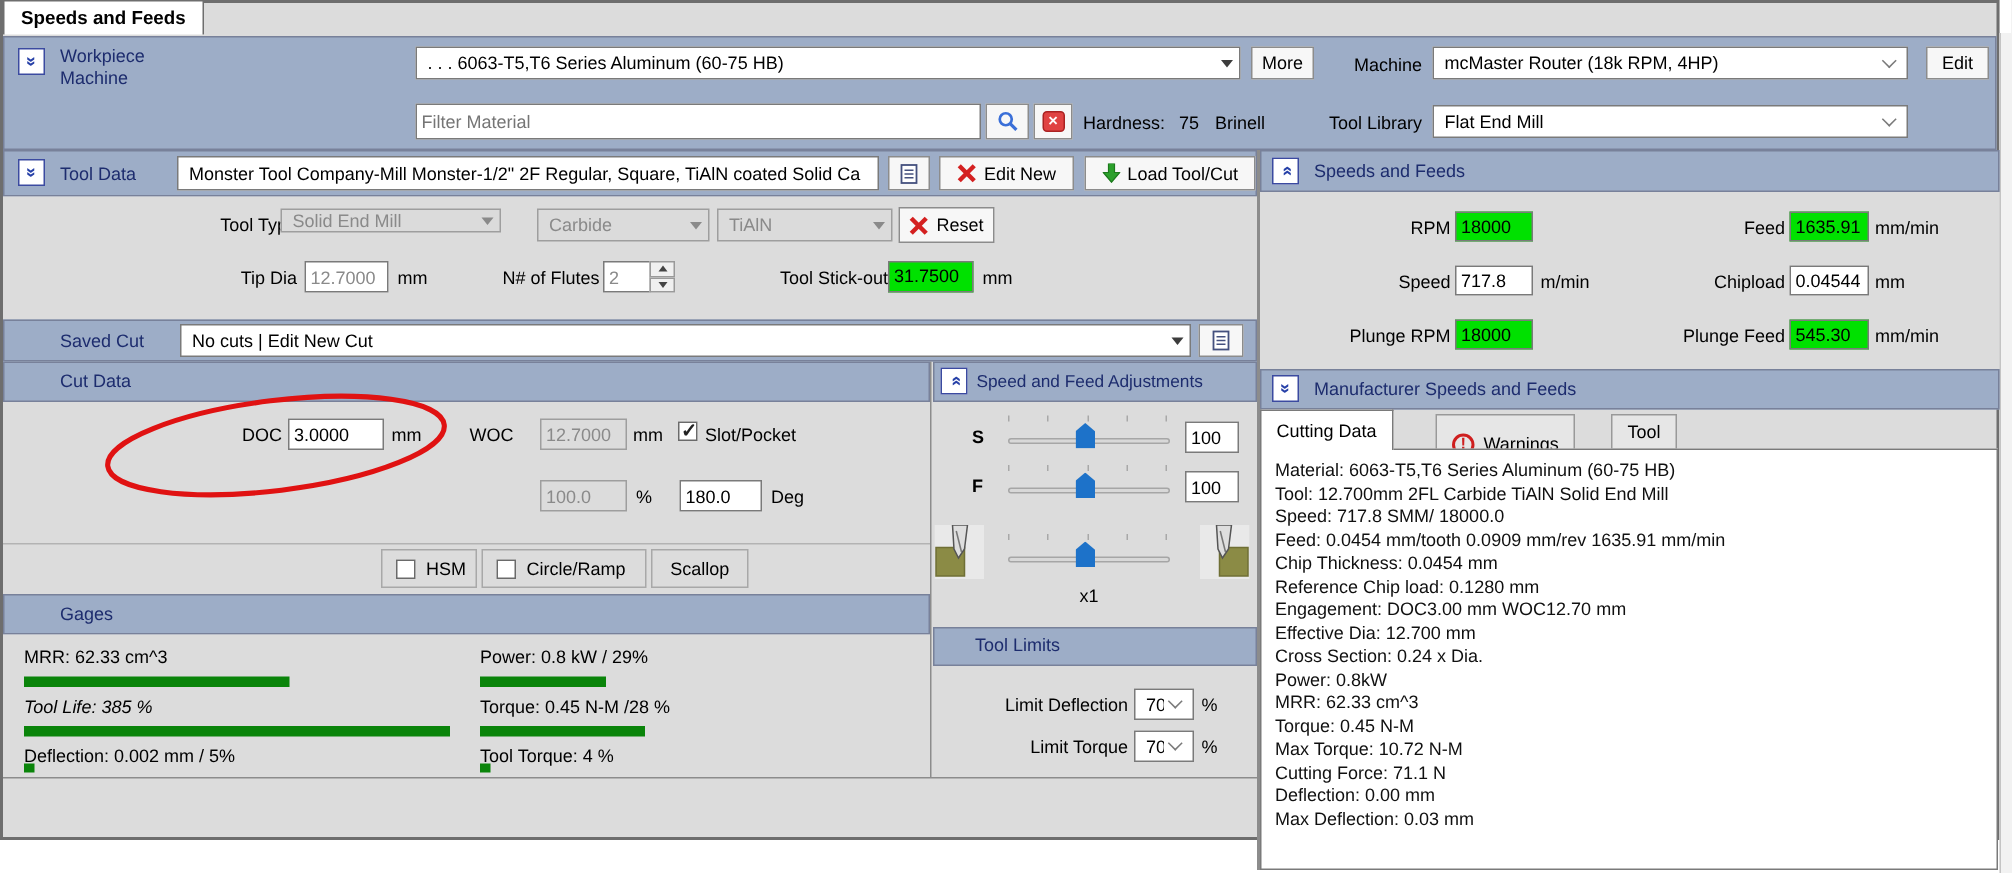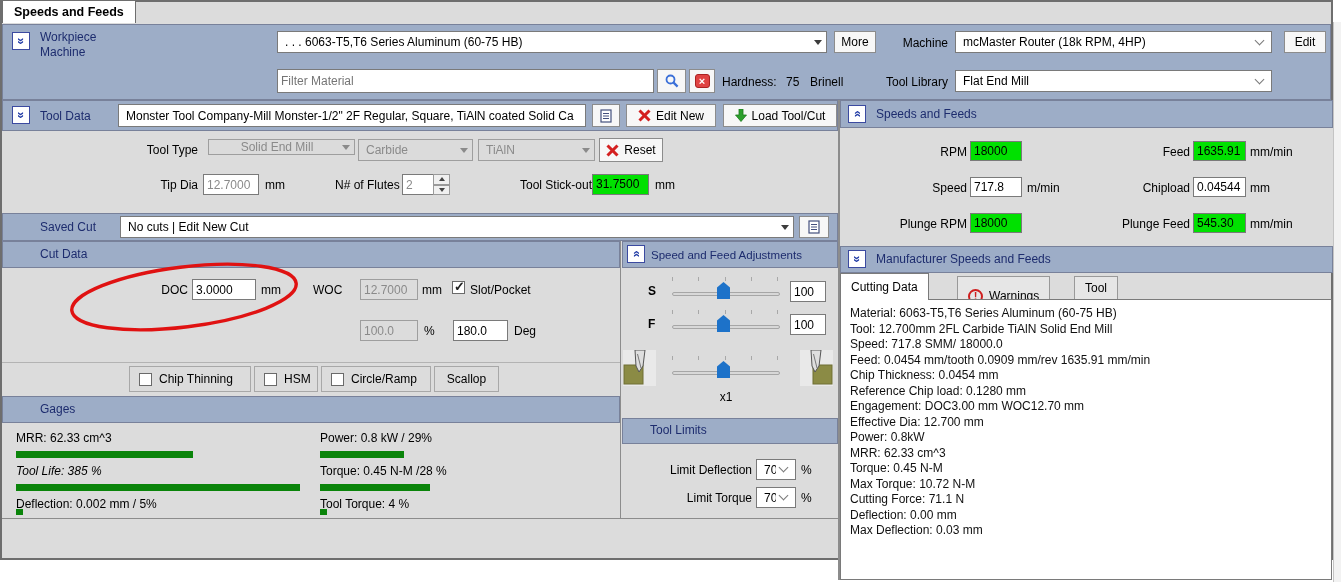--- a/index.html
+++ b/index.html
@@ -157,21 +157,21 @@
   </div>
   <div class="btn" style="left:723px;top:104px;width:114px;height:23px;">
     <svg width="12" height="13" viewBox="0 0 12 13">
         <polygon points="4,0 8,0 8,6 11.5,6 6,12.5 0.5,6 4,6" fill="#2ca02c" stroke="#1d7a1d" stroke-width="0.8"></polygon>
       </svg>
     <span>Load Tool/Cut</span>
   </div>
 
   <div class="gray-panel" style="left:2px;top:131px;width:836px;height:82px;"></div>
   <div class="lbl r" style="left:120px;top:143px;width:78px;">Tool Type</div>
-  <div class="combo dis" style="left:208px;top:139px;width:147px;height:16px;text-align:center;">
+  <div class="combo dis" style="left:187px;top:139px;width:147px;height:16px;">
     <span class="txt">Solid End Mill</span>
     <span class="tri"></span>
   </div>
   <div class="combo dis" style="left:358px;top:139px;width:115px;height:22px;">
     <span class="txt">Carbide</span>
     <span class="tri"></span>
   </div>
   <div class="combo dis" style="left:478px;top:139px;width:117px;height:22px;">
     <span class="txt">TiAlN</span>
     <span class="tri"></span>
@@ -231,24 +231,20 @@
   <input class="field dis" style="left: 360px; top: 320px; width: 58px; height: 21px;" value="100.0">
   <div class="lbl" style="left:424px;top:324px;">%</div>
   <input class="field" style="left: 453px; top: 320px; width: 55px; height: 21px;" value="180.0">
   <div class="lbl" style="left:514px;top:324px;">Deg</div>
 
   <svg class="annot" style="left:62px;top:252px;" width="245" height="88" viewBox="0 0 245 88">
     <ellipse cx="122" cy="45" rx="113" ry="30" transform="rotate(-7 122 45)" fill="none" stroke="#e01212" stroke-width="3.4" stroke-linecap="round"></ellipse>
   </svg>
 
   <div class="gray-panel" style="left:2px;top:362px;width:618px;height:34px;border-top:1px solid #b3b3b3;"></div>
-  <div class="optbox" style="left:129px;top:366px;width:122px;height:26px;">
-    <span class="cb"></span>
-    <span>Chip Thinning</span>
-  </div>
   <div class="optbox" style="left:254px;top:366px;width:64px;height:26px;">
     <span class="cb"></span>
     <span>HSM</span>
   </div>
   <div class="optbox" style="left:321px;top:366px;width:110px;height:26px;">
     <span class="cb"></span>
     <span>Circle/Ramp</span>
   </div>
   <div class="optbox" style="left:434px;top:366px;width:65px;height:26px;justify-content:center;">
     <span>Scallop</span>
@@ -404,20 +400,21 @@
 
   <div class="mfg-box" style="left:840px;top:299px;width:492px;height:281px;">
     <div>Material: 6063-T5,T6 Series Aluminum (60-75 HB)</div>
     <div>Tool: 12.700mm 2FL Carbide TiAlN Solid End Mill</div>
     <div>Speed: 717.8 SMM/ 18000.0</div>
     <div>Feed: 0.0454 mm/tooth 0.0909 mm/rev 1635.91 mm/min</div>
     <div>Chip Thickness: 0.0454 mm</div>
     <div>Reference Chip load: 0.1280 mm</div>
     <div>Engagement: DOC3.00 mm  WOC12.70 mm</div>
     <div>Effective Dia: 12.700 mm</div>
+    <div>Cross Section: 0.24 x Dia.</div>
     <div>Power: 0.8kW</div>
     <div>MRR: 62.33 cm^3</div>
     <div>Torque: 0.45 N-M</div>
     <div>Max Torque: 10.72 N-M</div>
     <div>Cutting Force: 71.1 N</div>
     <div>Deflection: 0.00 mm</div>
     <div>Max Deflection: 0.03 mm</div>
   </div>
 
 </div>

